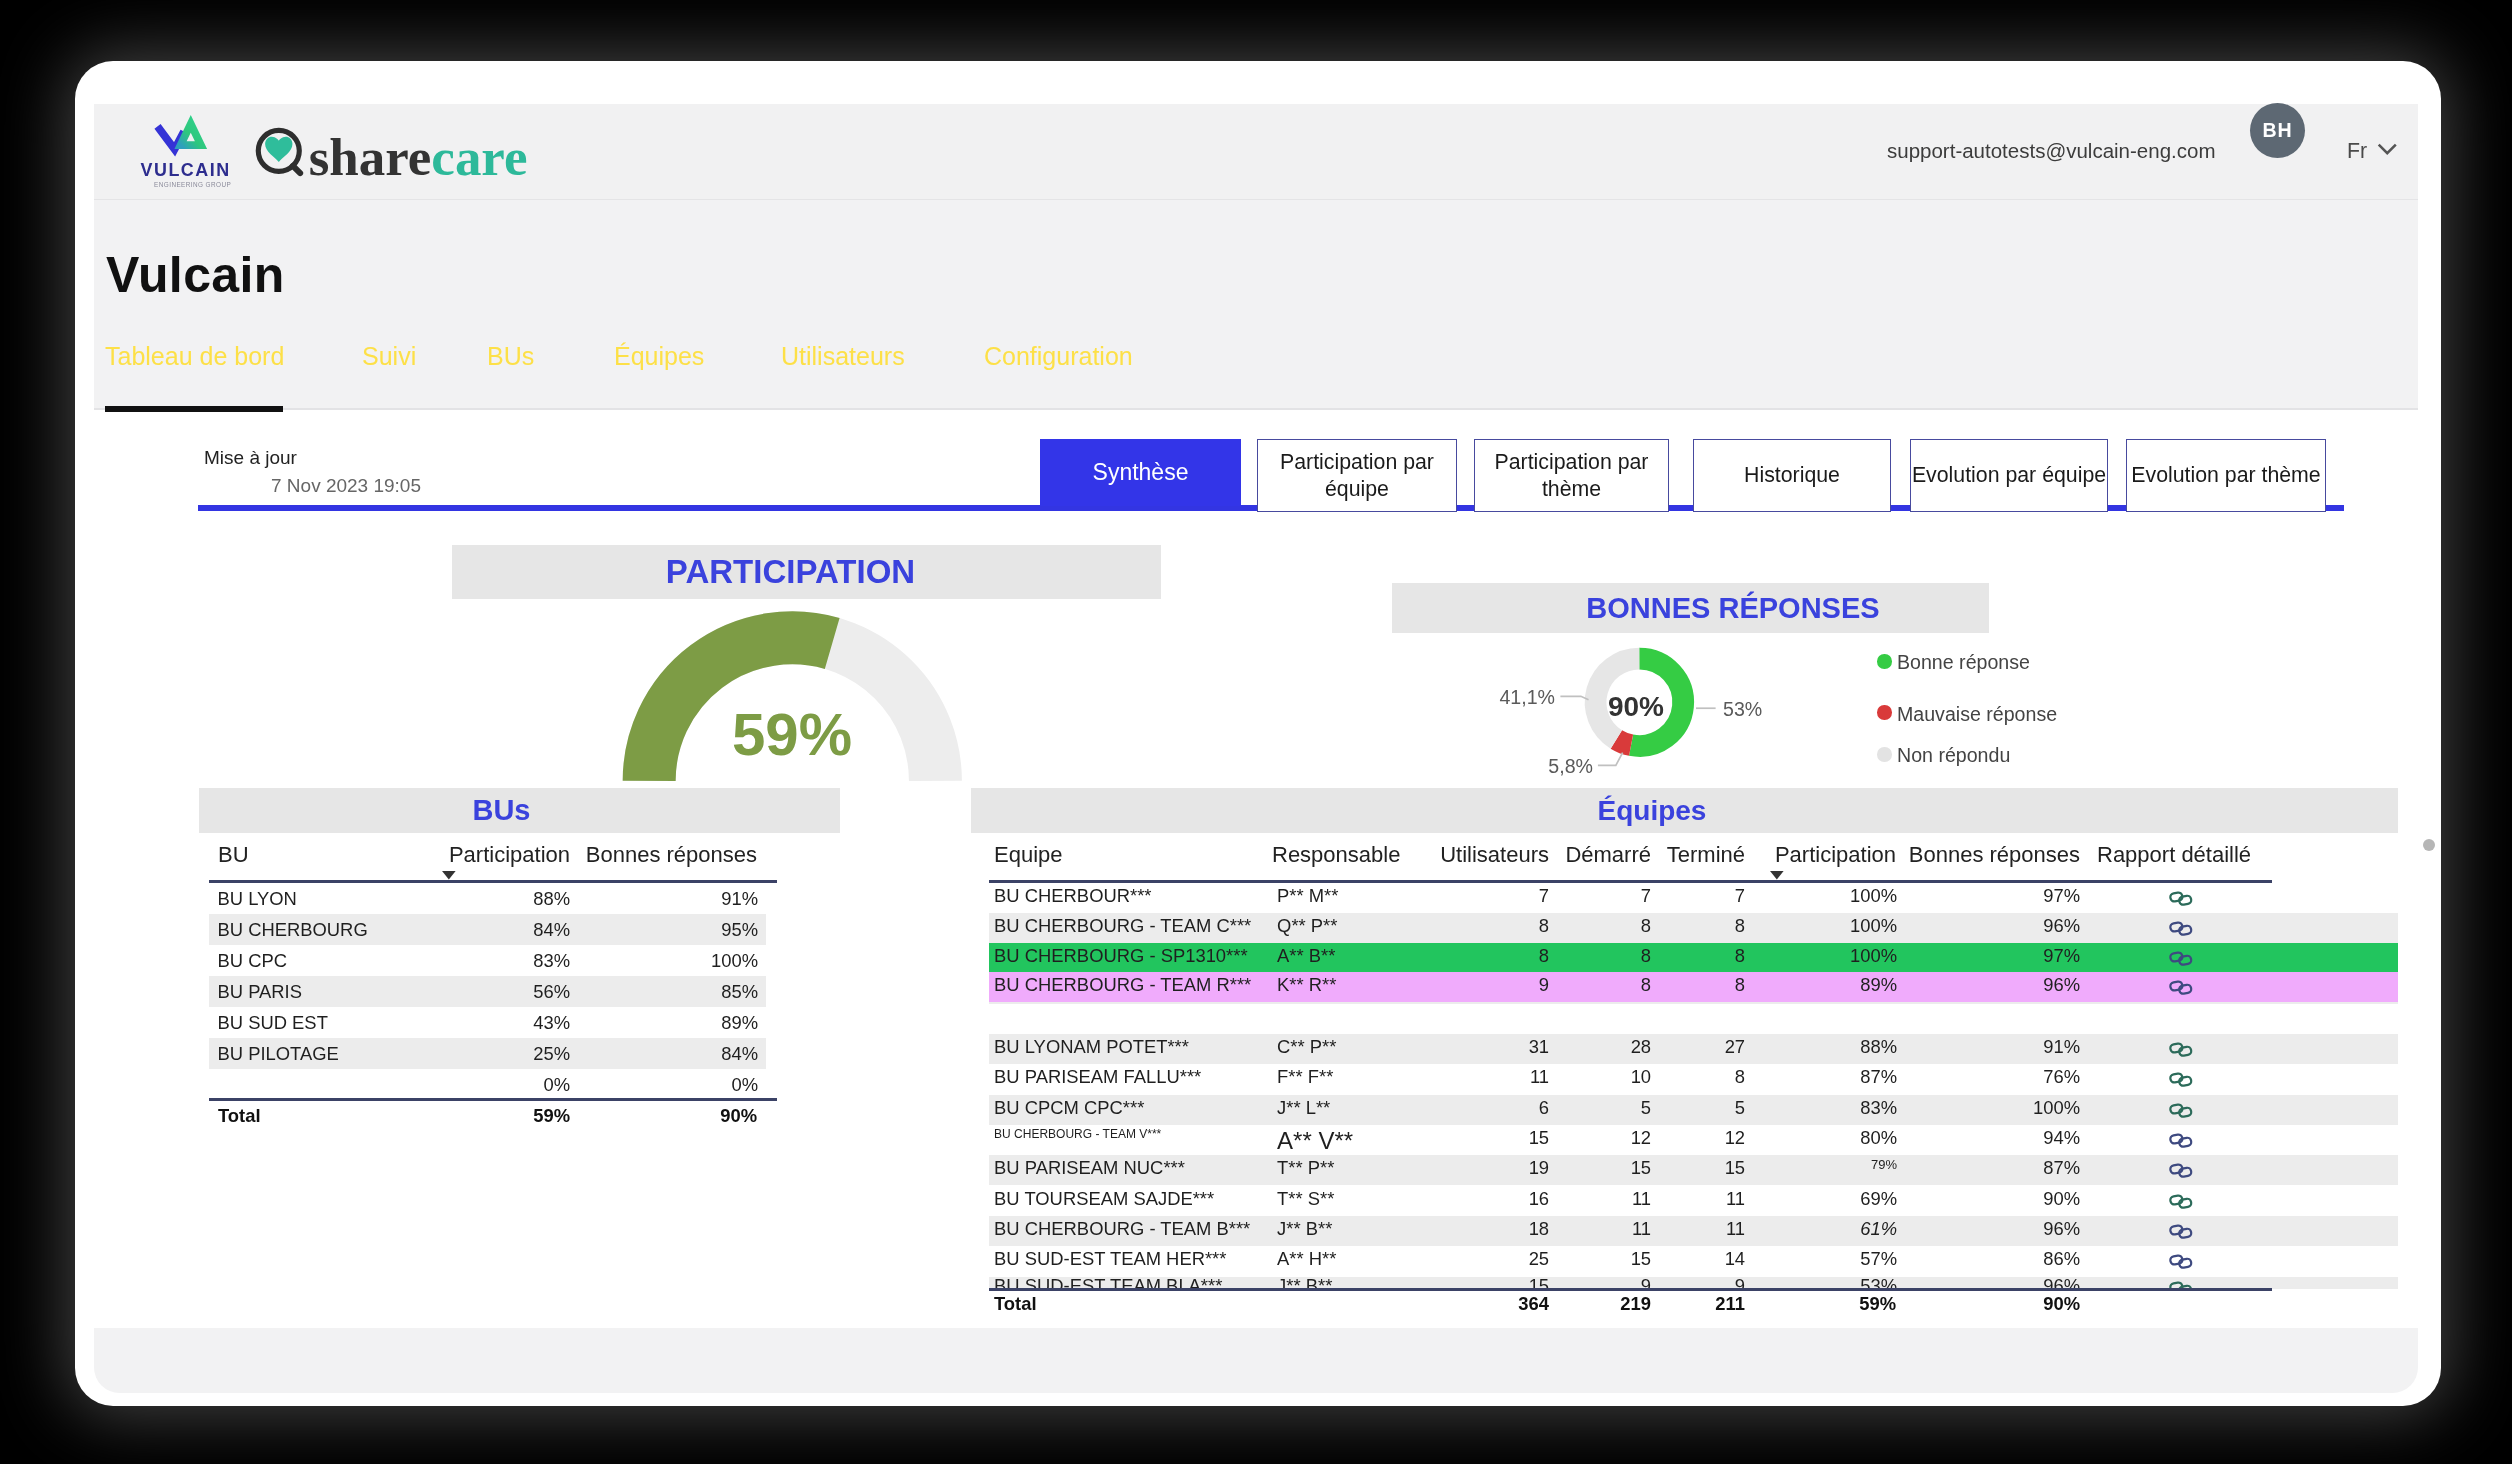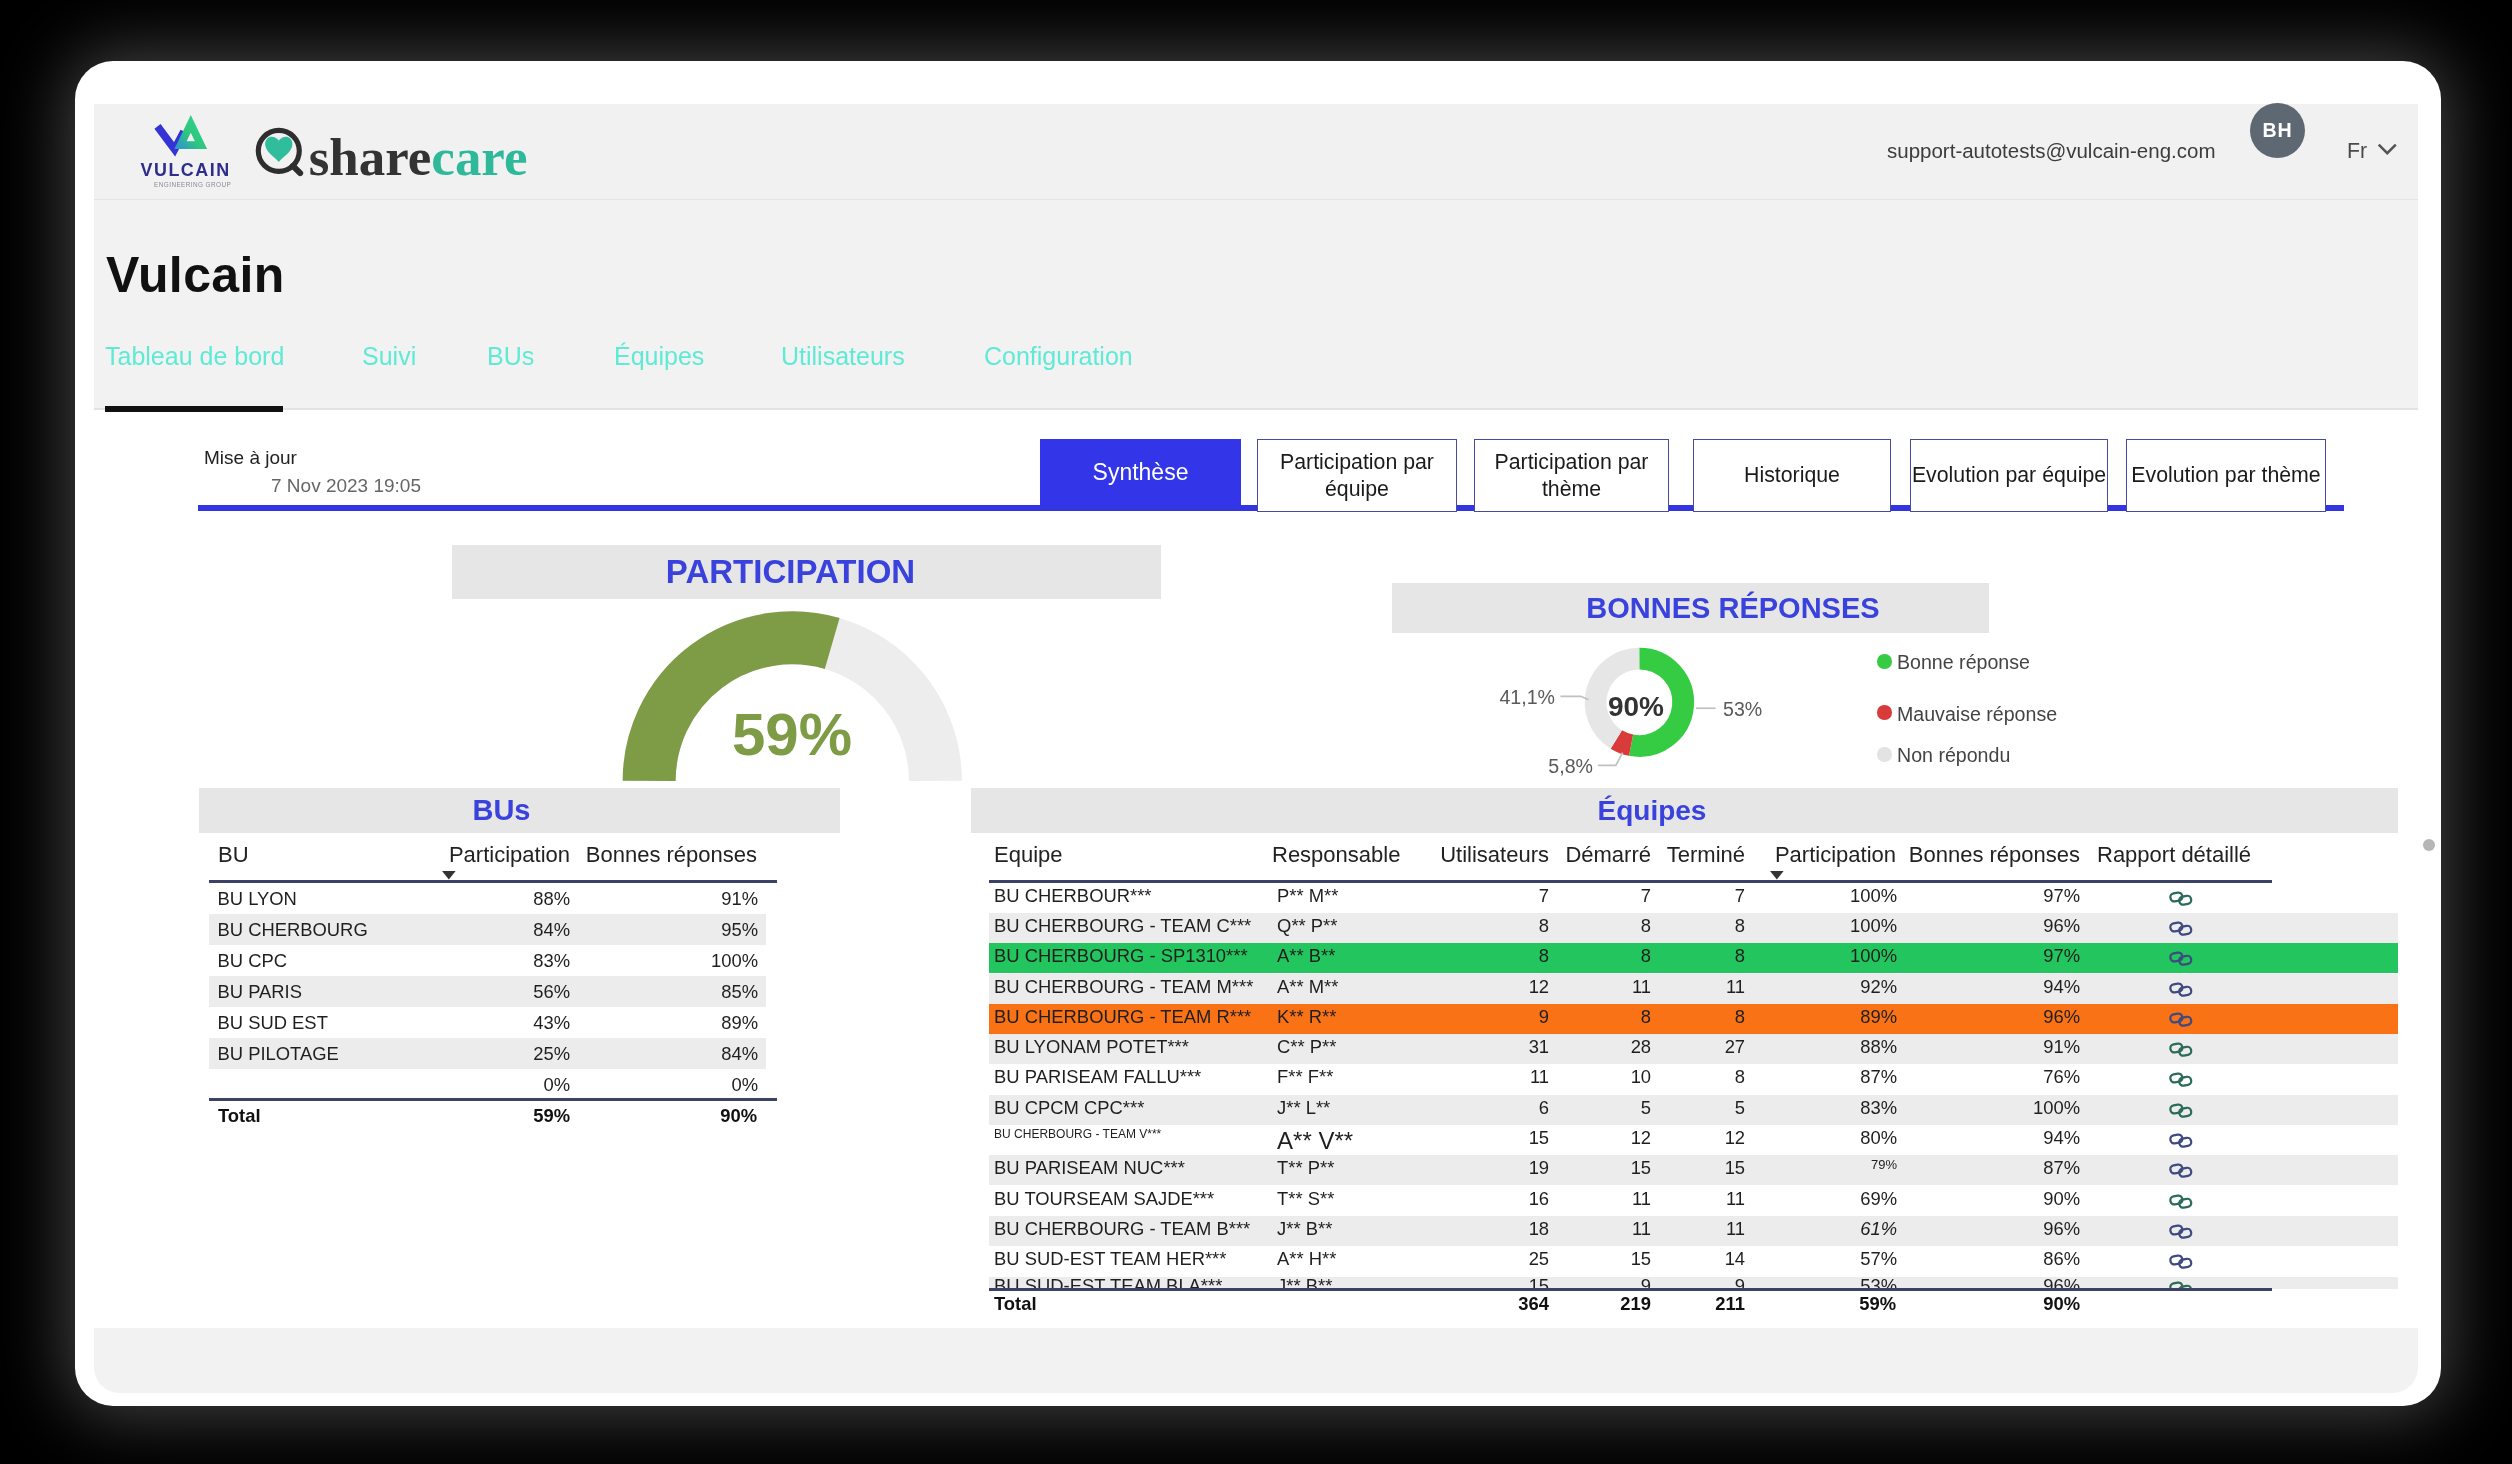--- a/index.html
+++ b/index.html
@@ -6,21 +6,21 @@
   html,body { width:2512px; height:1465px; background:#000; overflow:hidden; }
   body { font-family:"Liberation Sans", sans-serif; position:relative; }
   .abs { position:absolute; }
   .card { left:75px; top:61px; width:2366px; height:1345px; background:#fff; border-radius:38px;
           box-shadow:0 0 68px 8.5px rgba(255,255,255,0.26); }
   .page { left:94px; top:104px; width:2324px; height:1289px; background:#f2f2f3; border-radius:5.1px 5.1px 25.6px 25.6px; }
   .hdr { left:94px; top:104px; width:2324px; height:96px; background:#f1f1f2; border-bottom:1.7px solid #e4e4e6; }
   .report { left:94px; top:410px; width:2324px; height:918px; background:#fff; }
 
   .h1 { left:106px; top:246px; font-size:50px; font-weight:bold; color:#111; letter-spacing:0.4px; }
-  .tab { top:342px; font-size:25px; color:#5eead4; }
+  .tab { top:342px; font-size:25px; color:#fde047; }
   .tabline { left:105px; top:406px; width:178px; height:6px; background:#111; }
 
   .email { font-size:20.5px; color:#3c3c3c; top:139px; left:1887px; }
   .avatar { left:2250px; top:103px; width:55px; height:55px; border-radius:50%; background:#5d6873;
             color:#fff; font-size:19.6px; text-align:center; line-height:55px; font-weight:bold; letter-spacing:0.9px; }
   .fr { left:2347px; top:139px; font-size:21.3px; color:#4a4a4a; }
 
   .maj1 { left:204px; top:447px; font-size:19px; color:#222; }
   .maj2 { left:271px; top:475px; font-size:19px; color:#666; }
   .blueline { left:198px; top:505px; width:2146px; height:6px; background:#3335e2; }
@@ -288,21 +288,21 @@
       <span style="position:absolute; left:732px; width:171px; text-align:right; font-size:18.4px; color:#1f1f1f;">92%</span>
       <span style="position:absolute; left:881px; width:205px; text-align:right; font-size:18.4px; color:#1f1f1f;">94%</span>
       <svg width="24" height="18" viewBox="0 0 28 21" style="position:absolute; left:1175px; top:50%; margin-top:-8.5px;">
     <g transform="rotate(-10 14 10)">
       <rect x="2" y="2.5" width="14" height="9.5" rx="4.5" fill="none" stroke="#3e4a80" stroke-width="2.6"></rect>
       <rect x="11.5" y="8" width="14" height="9.5" rx="4.5" fill="none" stroke="#3e4a80" stroke-width="2.6"></rect>
     </g>
         </svg>
     </div>
   </div>
-    <div style="position:absolute; left:989px; top:1004px; width:1409px; height:30px; background:#f97316; overflow:hidden;">
+    <div style="position:absolute; left:989px; top:972px; width:1409px; height:30px; background:#f0abfc; overflow:hidden;">
     <div style="position:absolute; left:5.1px; top:2.3px; width:1404px; height:25.6px;">
       <span style="position:absolute; left:0px; font-size:18.4px; color:#1f1f1f;">BU CHERBOURG - TEAM R***</span>
       <span style="position:absolute; left:283px; font-size:18.4px; color:#1f1f1f;">K** R**</span>
       <span style="position:absolute; left:384px; width:171px; text-align:right; font-size:18.4px; color:#1f1f1f;">9</span>
       <span style="position:absolute; left:529px; width:128px; text-align:right; font-size:18.4px; color:#1f1f1f;">8</span>
       <span style="position:absolute; left:623px; width:128px; text-align:right; font-size:18.4px; color:#1f1f1f;">8</span>
       <span style="position:absolute; left:732px; width:171px; text-align:right; font-size:18.4px; color:#1f1f1f;">89%</span>
       <span style="position:absolute; left:881px; width:205px; text-align:right; font-size:18.4px; color:#1f1f1f;">96%</span>
       <svg width="24" height="18" viewBox="0 0 28 21" style="position:absolute; left:1175px; top:50%; margin-top:-8.5px;">
     <g transform="rotate(-10 14 10)">

